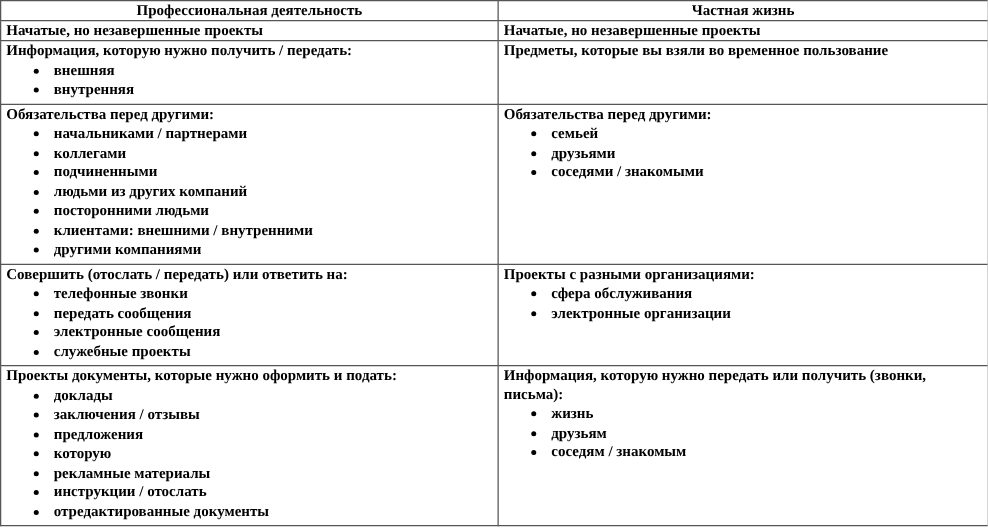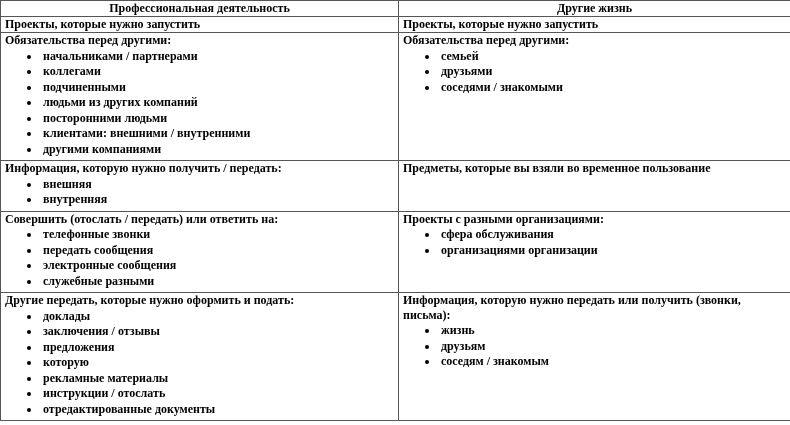--- a/index.html
+++ b/index.html
@@ -50,30 +50,42 @@
 <body>
 
 <table>
   <colgroup>
     <col class="left-col">
     <col class="right-col">
   </colgroup>
   <thead>
     <tr>
       <th>Профессиональная деятельность</th>
-      <th>Другие жизнь</th>
+      <th>Частная жизнь</th>
     </tr>
   </thead>
   <tbody>
       <tr>
         <td>
-          <div class="cell-text">Проекты, которые нужно запустить</div>
+          <div class="cell-text">Начатые, но незавершенные проекты</div>
         </td>
         <td>
-          <div class="cell-text">Проекты, которые нужно запустить</div>
+          <div class="cell-text">Начатые, но незавершенные проекты</div>
+        </td>
+      </tr>
+      <tr>
+        <td>
+          <div class="cell-text">Информация, которую нужно получить / передать:</div>
+          <ul>
+            <li>внешняя</li>
+            <li>внутренняя</li>
+          </ul>
+        </td>
+        <td>
+          <div class="cell-text">Предметы, которые вы взяли во временное пользование</div>
         </td>
       </tr>
       <tr>
         <td>
           <div class="cell-text">Обязательства перед другими:</div>
           <ul>
             <li>начальниками / партнерами</li>
             <li>коллегами</li>
             <li>подчиненными</li>
             <li>людьми из других компаний</li>
@@ -86,51 +98,39 @@
           <div class="cell-text">Обязательства перед другими:</div>
           <ul>
             <li>семьей</li>
             <li>друзьями</li>
             <li>соседями / знакомыми</li>
           </ul>
         </td>
       </tr>
       <tr>
         <td>
-          <div class="cell-text">Информация, которую нужно получить / передать:</div>
-          <ul>
-            <li>внешняя</li>
-            <li>внутренняя</li>
-          </ul>
-        </td>
-        <td>
-          <div class="cell-text">Предметы, которые вы взяли во временное пользование</div>
-        </td>
-      </tr>
-      <tr>
-        <td>
           <div class="cell-text">Совершить (отослать / передать) или ответить на:</div>
           <ul>
             <li>телефонные звонки</li>
             <li>передать сообщения</li>
             <li>электронные сообщения</li>
-            <li>служебные разными</li>
+            <li>служебные проекты</li>
           </ul>
         </td>
         <td>
           <div class="cell-text">Проекты с разными организациями:</div>
           <ul>
             <li>сфера обслуживания</li>
-            <li>организациями организации</li>
+            <li>электронные организации</li>
           </ul>
         </td>
       </tr>
       <tr>
         <td>
-          <div class="cell-text">Другие передать, которые нужно оформить и подать:</div>
+          <div class="cell-text">Проекты документы, которые нужно оформить и подать:</div>
           <ul>
             <li>доклады</li>
             <li>заключения / отзывы</li>
             <li>предложения</li>
             <li>которую</li>
             <li>рекламные материалы</li>
             <li>инструкции / отослать</li>
             <li>отредактированные документы</li>
           </ul>
         </td>

